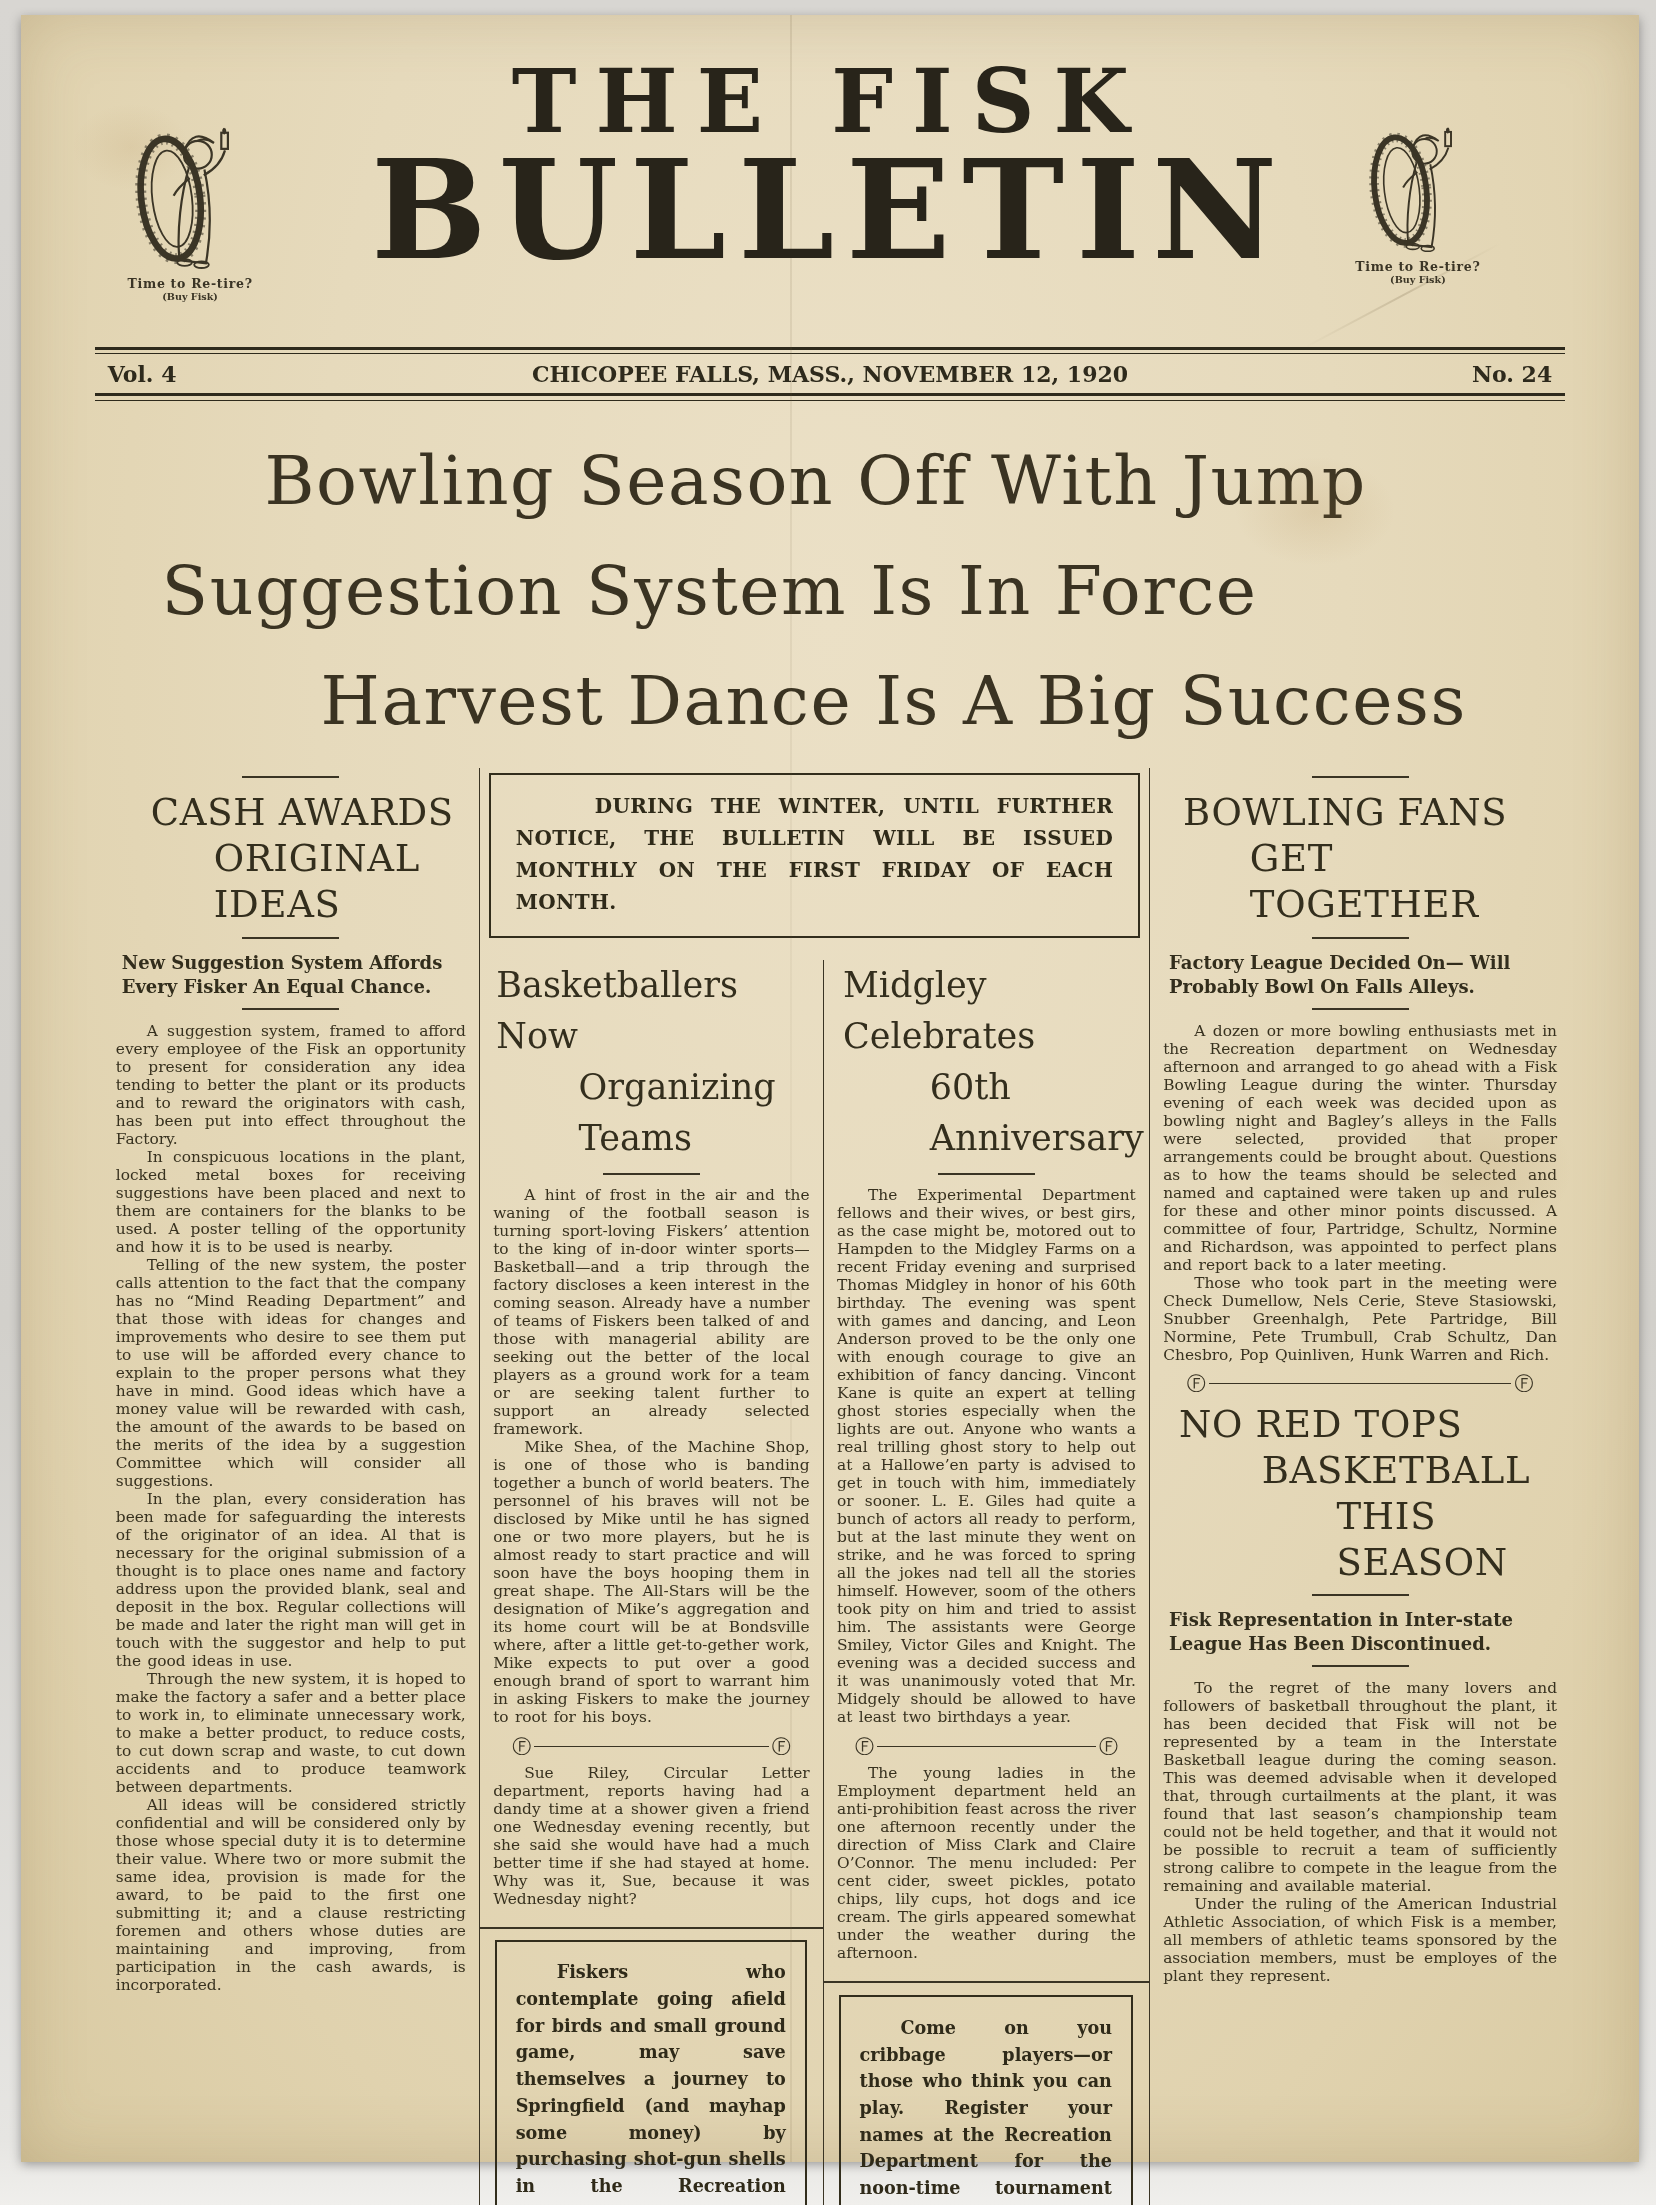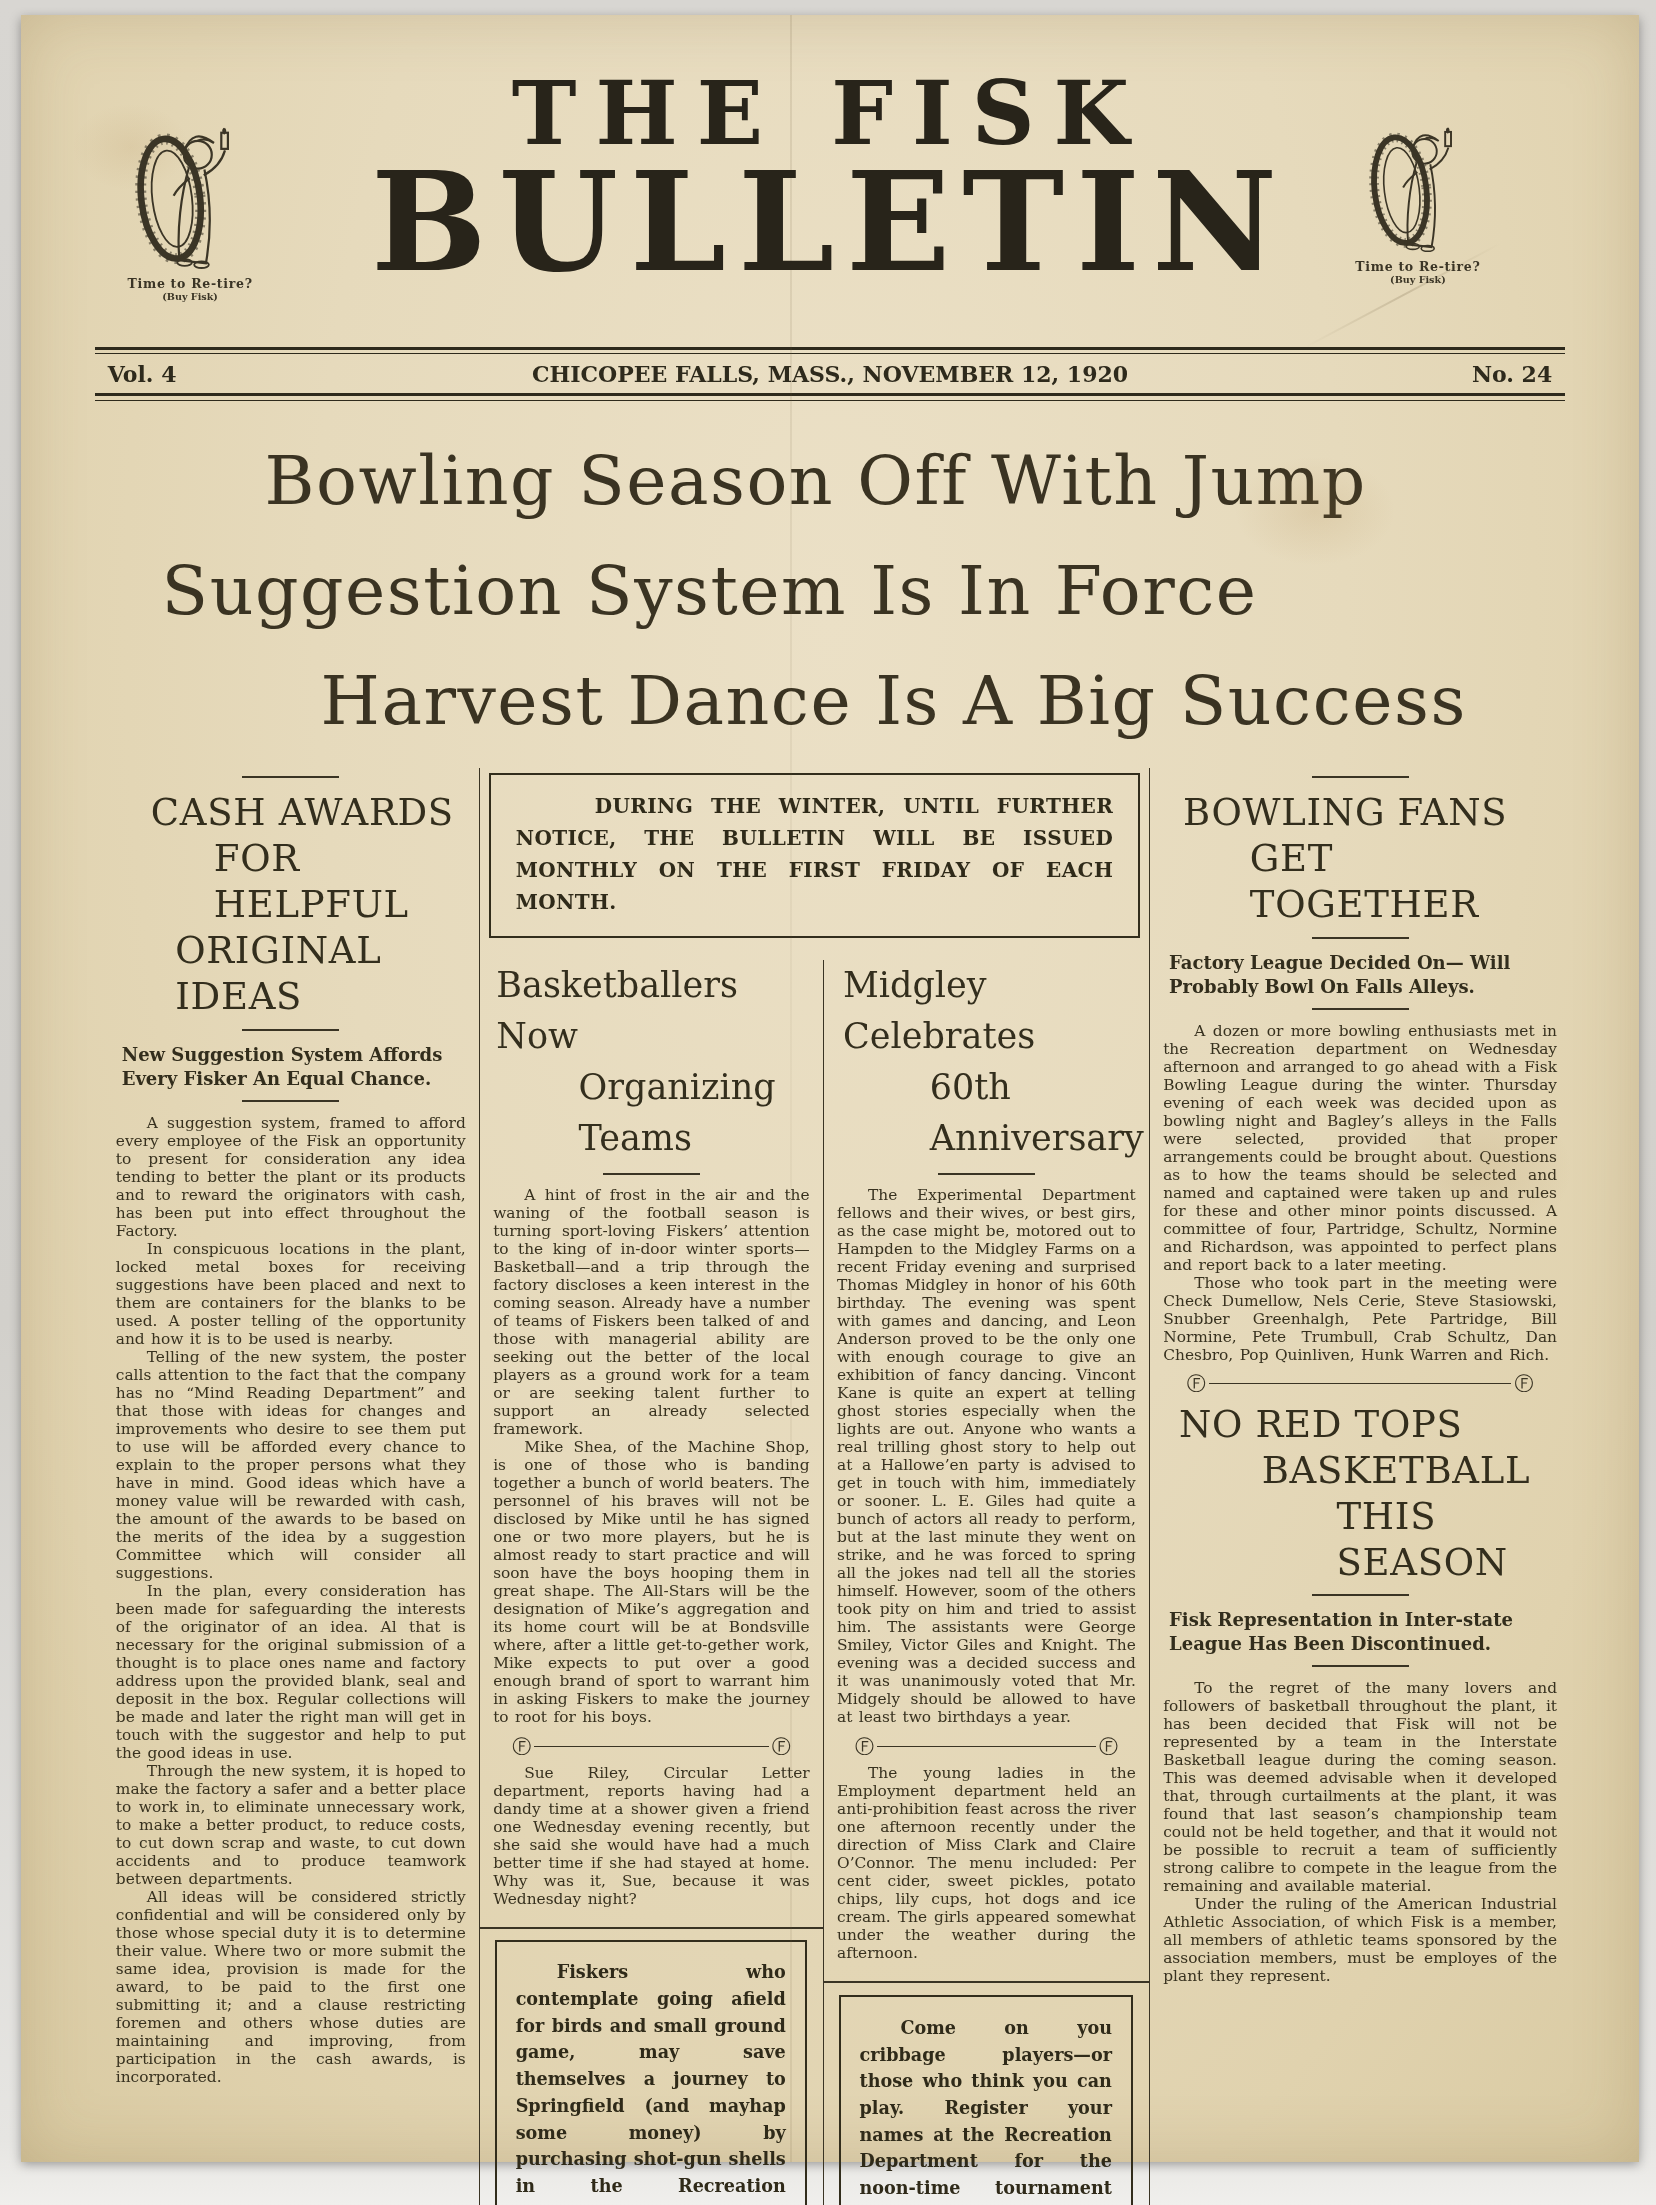--- a/index.html
+++ b/index.html
@@ -25,21 +25,21 @@
     background:radial-gradient(ellipse, rgba(160,116,54,.10), rgba(160,116,54,0) 70%); }
   .crease-v { position:absolute; top:0; bottom:0; left:47.5%; width:2.9px; pointer-events:none;
     background:linear-gradient(180deg, rgba(110,92,60,.14), rgba(110,92,60,.05) 50%, rgba(110,92,60,.12)); }
   .crease-d { position:absolute; top:279px; right:125px; width:221px; height:2.2px; pointer-events:none;
     background:linear-gradient(90deg, rgba(110,92,60,0), rgba(110,92,60,.22), rgba(110,92,60,0));
     transform:rotate(-28deg); }
 
   
   .masthead { position:relative; height:332px; }
   .title-block { text-align:center; padding-top:43px; color:#28241a; }
-  .title1 { font-size:87px; font-weight:bold; letter-spacing:19px; line-height:88px;margin-top:12px; }
+  .title1 { font-size:87px; font-weight:bold; letter-spacing:19px; line-height:88px; }
   .title2 { font-size:137px; font-weight:bold; letter-spacing:11.8px; line-height:138px; margin-top:-4.4px; }
   .logo { position:absolute; top:106px; width:169px; text-align:center; color:#3b3526; }
   .logo-left  { left:85px; }
   .logo-right { right:137px; }
   .logo svg { display:block; margin:0 auto; }
   .logo-cap1 { font-size:12.5px; font-weight:bold; letter-spacing:0.7px; margin-top:1.5px; }
   .logo-cap2 { font-size:9.6px; font-weight:bold; }
 
   
   .rule-pair { margin:0 74px; height:7.4px; border-top:3.7px solid #2e2a1c; border-bottom:1.5px solid #2e2a1c; }
@@ -178,21 +178,20 @@
       <div class="hl hl-0">Suggestion System Is In Force</div>
       <div class="hl hl-2">Harvest Dance Is A Big Success</div>
     </section>
 
     <section class="columns">
 
       <div class="col col1">
         <div class="sep"></div>
         <h2 class="col-head caps head-cash">
           <div>CASH AWARDS</div>
-          <div>FOR HELPFUL</div>
           <div>ORIGINAL IDEAS</div>
         </h2>
         <div class="sep"></div>
         <h3 class="subhead">New Suggestion System Affords Every Fisker An Equal Chance.</h3>
         <div class="sep"></div>
         <p class="body">A suggestion system, framed to afford every employee of the Fisk an opportunity to present for consideration any idea tending to better the plant or its products and to reward the originators with cash, has been put into effect throughout the Factory.</p>
         <p class="body">In conspicuous locations in the plant, locked metal boxes for receiving suggestions have been placed and next to them are containers for the blanks to be used.  A poster telling of the opportunity and how it is to be used is nearby.</p>
         <p class="body">Telling of the new system, the poster calls attention to the fact that the company has no “Mind Reading Department” and that those with ideas for changes and improvements who desire to see them put to use will be afforded every chance to explain to the proper persons what they have in mind.  Good ideas which have a money value will be rewarded with cash, the amount of the awards to be based on the merits of the idea by a suggestion Committee which will consider all suggestions.</p>
         <p class="body">In the plan, every consideration has been made for safeguarding the interests of the originator of an idea. Al that is necessary for the original submission of a thought is to place ones name and factory address upon the provided blank, seal and deposit in the box.  Regular collections will be made and later the right man will get in touch with the suggestor and help to put the good ideas in use.</p>
         <p class="body">Through the new system, it is hoped to make the factory a safer and a better place to work in, to eliminate unnecessary work, to make a better product, to reduce costs, to cut down scrap and waste, to cut down accidents and to produce teamwork between departments.</p>

